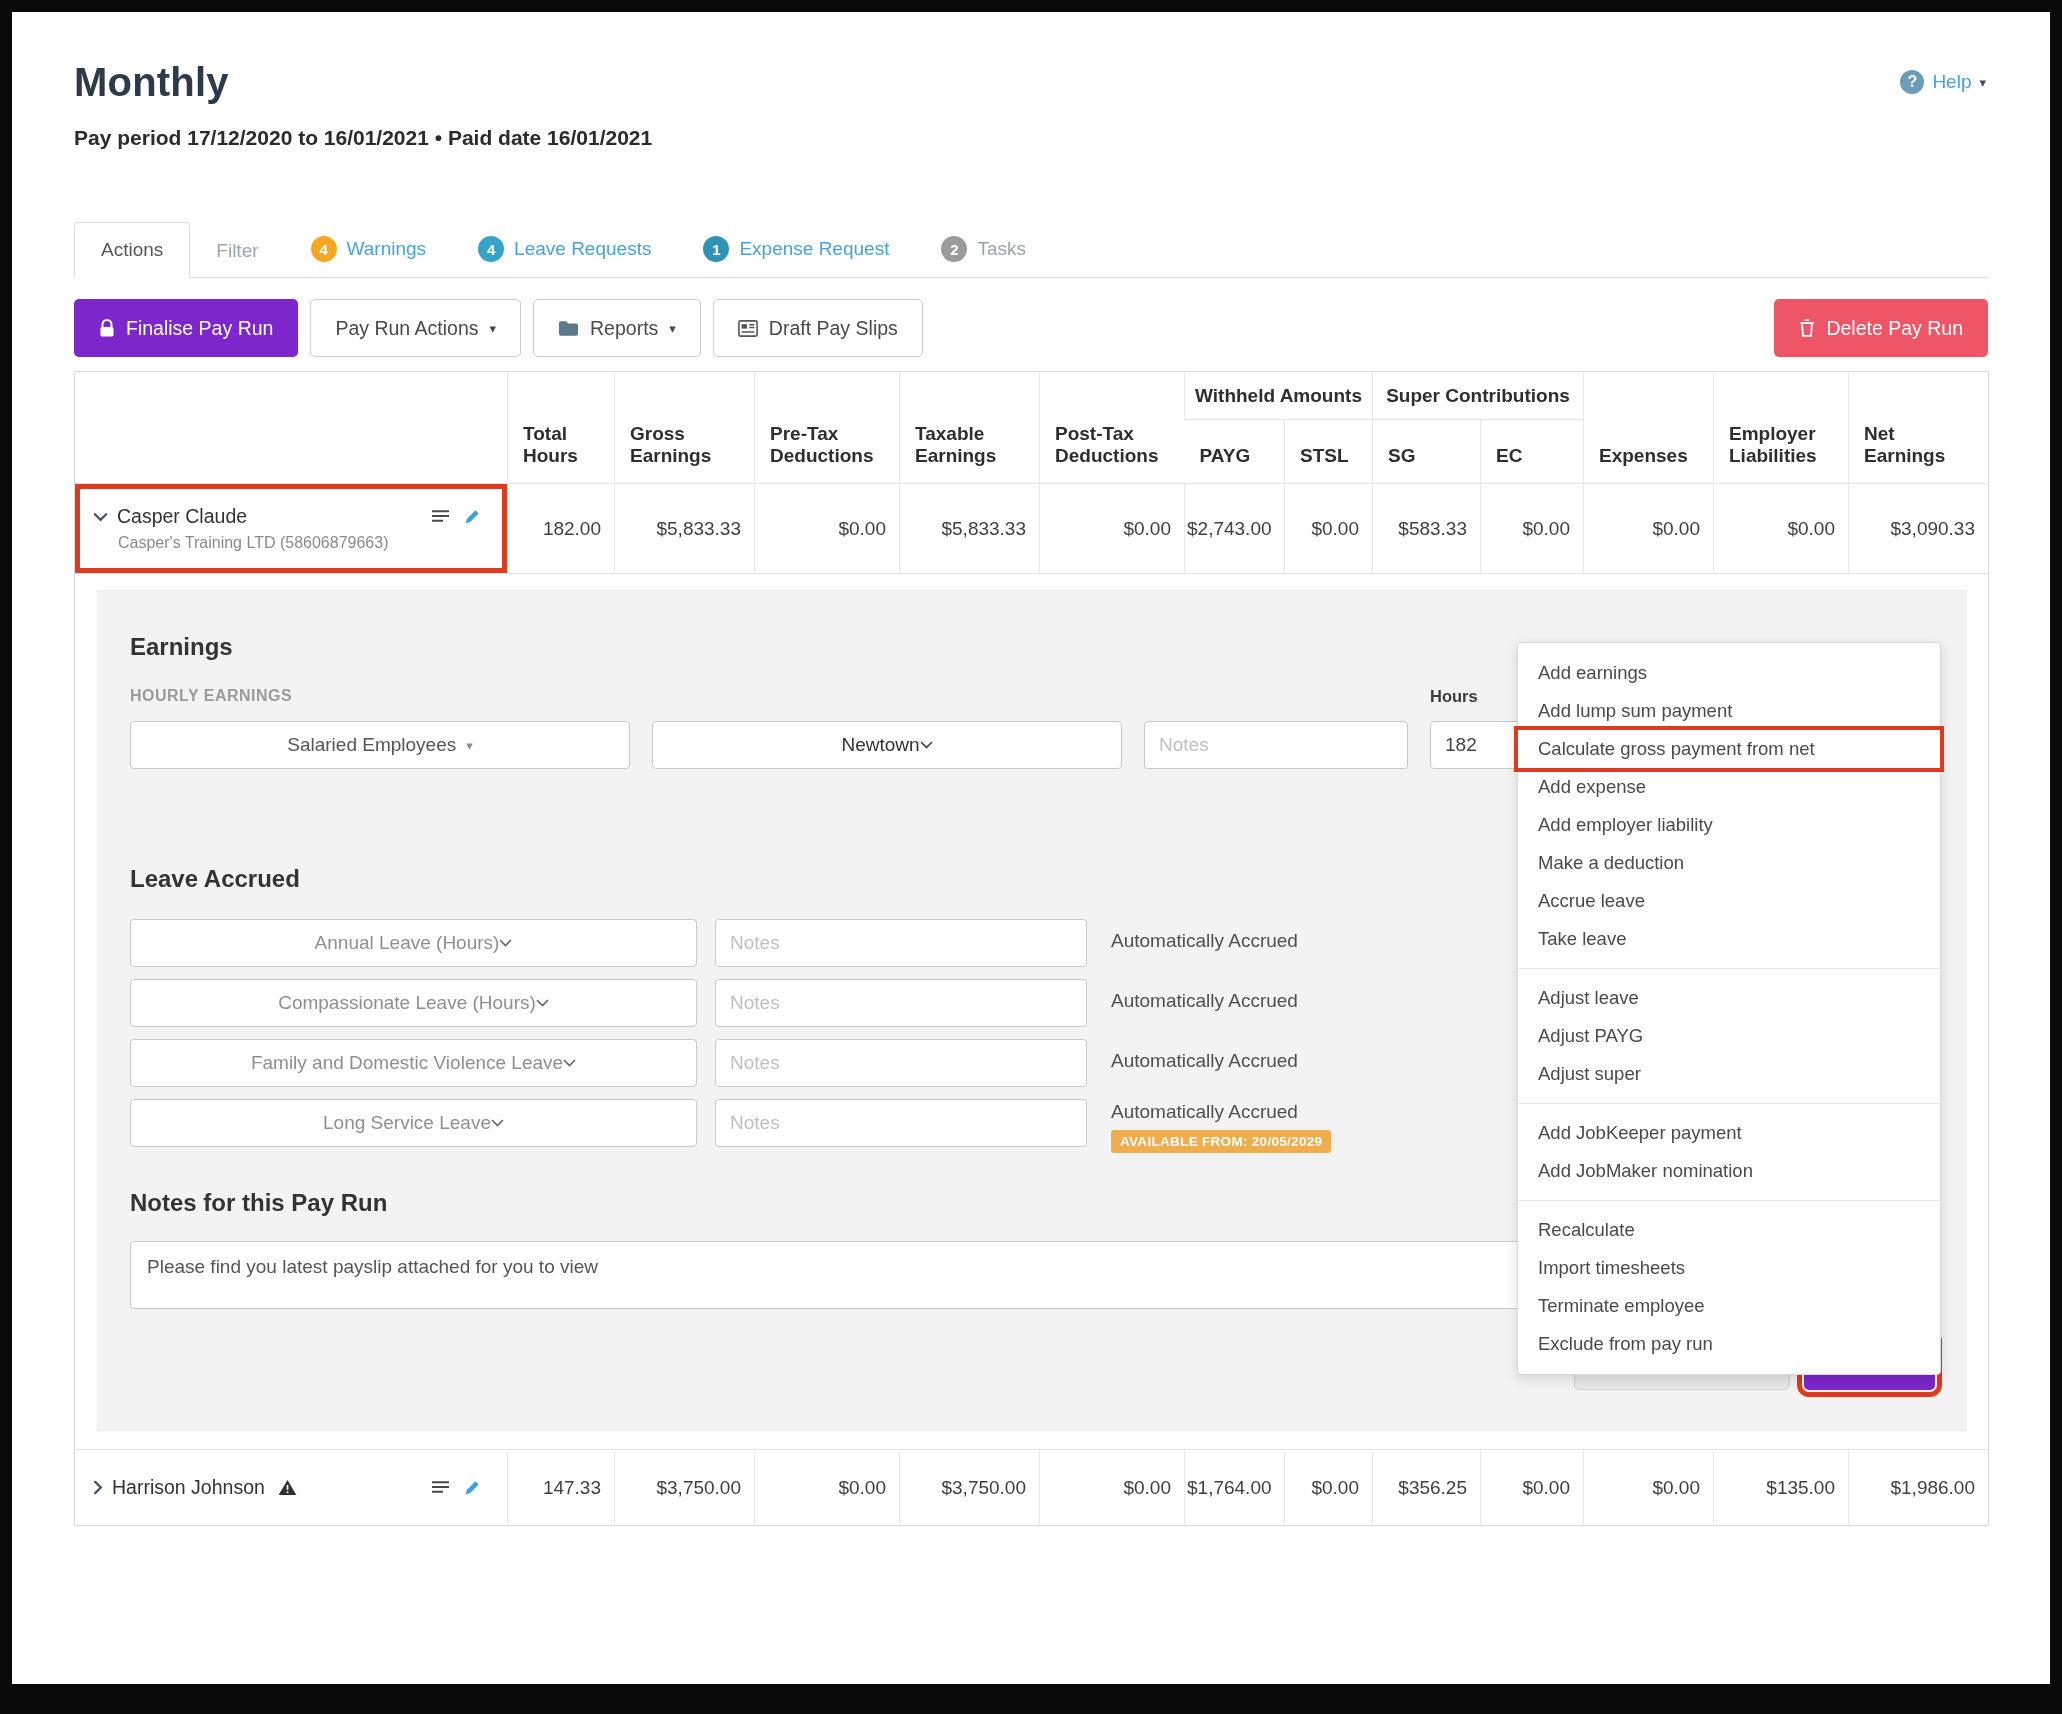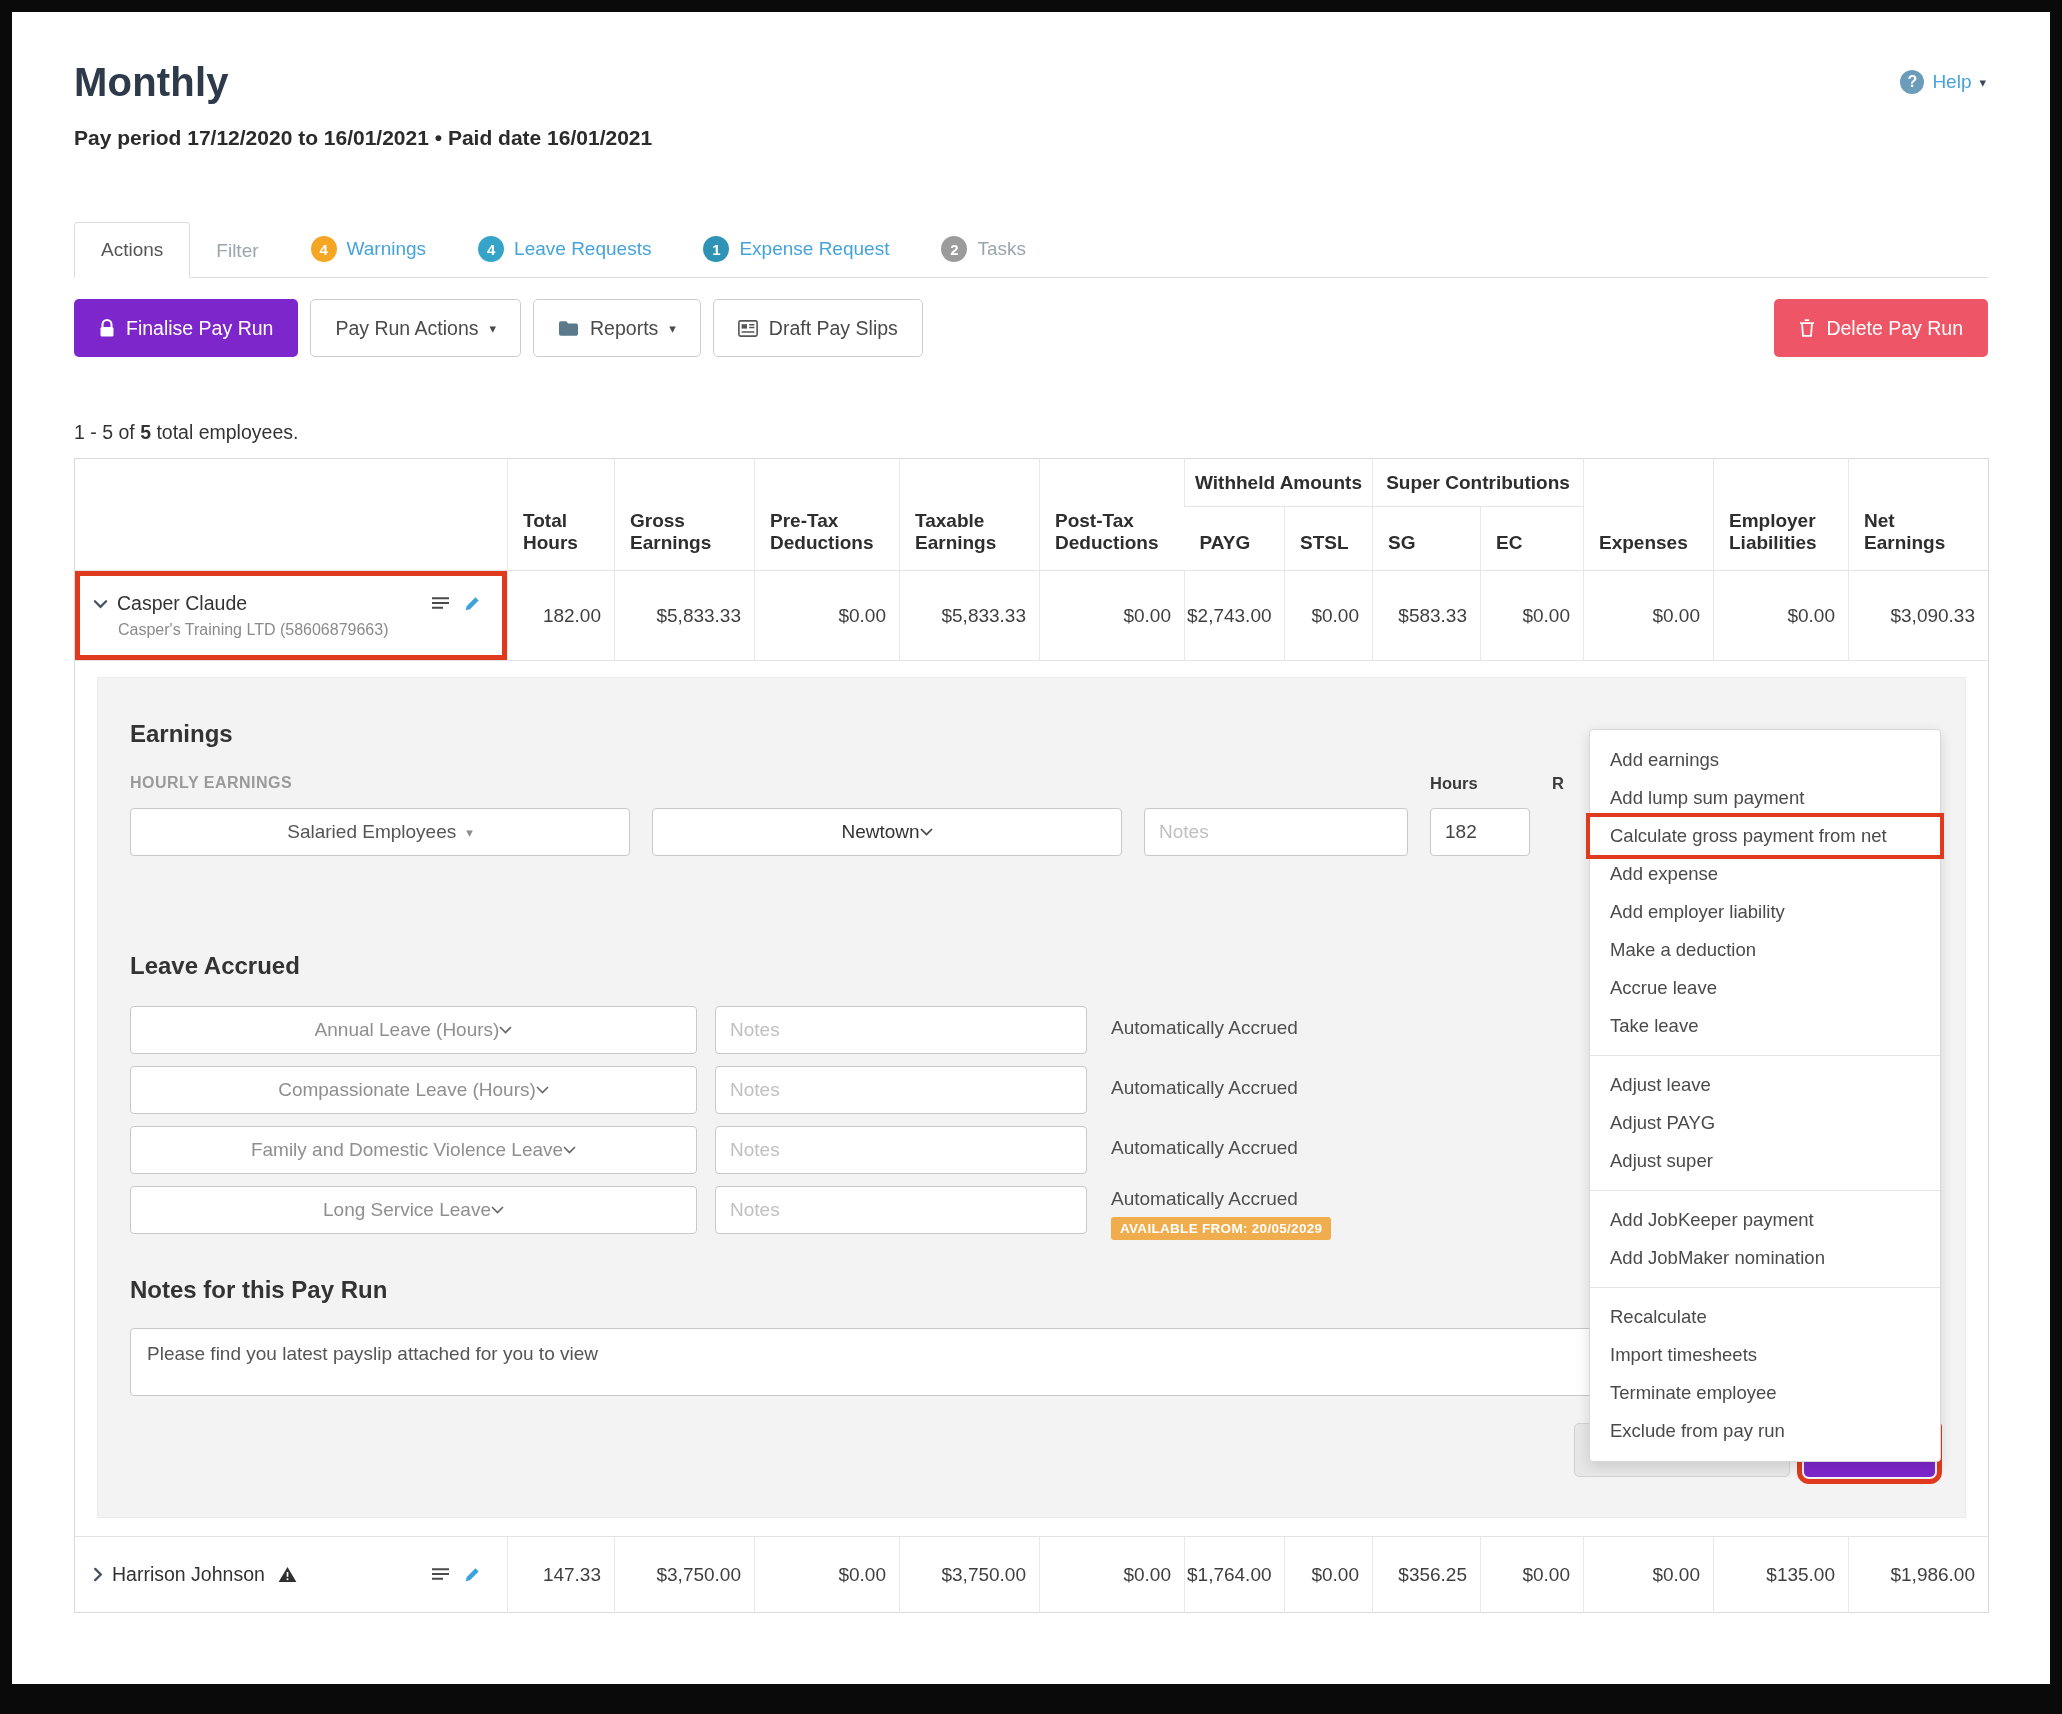--- a/index.html
+++ b/index.html
@@ -83,21 +83,21 @@
   .avail-badge { background: #f0ad4e; color: #fff; font-size: 13.5px; font-weight: bold; padding: 4px 9px; border-radius: 3px; letter-spacing: 0.3px; }
 
   .notes-section { margin-top: 36px; }
   .notes-area { margin-top: 24px; width: 100%; height: 68px; border: 1px solid #c9c9c9; border-radius: 4px; padding: 14px 16px; font-size: 19px; color: #555; font-family: inherit; background: #fff; resize: vertical; }
   .panel-actions { margin-top: 22px; display: flex; justify-content: flex-end; gap: 14px; align-items: center; }
   .btn.gray-btn { background: #e7e7e7; border: 1px solid #d2d2d2; color: #3c3c3c; height: 54px; }
   .btn.actions-btn { background: #7d26cb; color: #fff; height: 54px; }
   .annotated-btn { outline: 5px solid #e03a1e; outline-offset: 2px; }
 
   
-  .menu { position: absolute; top: 52px; right: 25px; width: 352px; background: #fff; border: 1px solid #d8d8d8; border-radius: 4px; box-shadow: 0 4px 14px rgba(0,0,0,0.13); padding: 11px 0; z-index: 5; }
+  .menu { position: absolute; top: 52px; right: 25px; width: 424px; background: #fff; border: 1px solid #d8d8d8; border-radius: 4px; box-shadow: 0 4px 14px rgba(0,0,0,0.13); padding: 11px 0; z-index: 5; }
   .menu-item { padding: 8px 20px; font-size: 18.5px; color: #4a4a4a; cursor: pointer; white-space: nowrap; }
   .menu-divider { border-top: 1px solid #e5e5e5; margin: 10px 0; }
   .annotated-item { box-shadow: 0 0 0 4px #e03a1e; position: relative; z-index: 2; background: #fff; }
 
   svg { display: block; }
   .ico { display: inline-flex; align-items: center; }
   .plane { font-size: 19px; color: #444; }
 </style>
 </head>
 <body>
@@ -175,25 +175,20 @@
     <div class="btn red">
       <span class="ico">
         <svg width="16" height="18" viewBox="0 0 16 18">
               <path d="M1 4.2h14M5.8 1.2h4.4M3 4.2l1 12.6h8l1-12.6" fill="none" stroke="#fff" stroke-width="1.8"></path>
             </svg>
       </span>
       <span>Delete Pay Run</span>
     </div>
   </div>
 
-  <div class="summary">
-    <span>1 - 5 of</span>
-    <b>5</b>
-    <span>total employees.</span>
-  </div>
 
   <table>
     <colgroup>
       <col style="width:433px">
           <col style="width:107px">
           <col style="width:140px">
           <col style="width:145px">
       <col style="width:140px">
           <col style="width:145px">
           <col style="width:100px">

